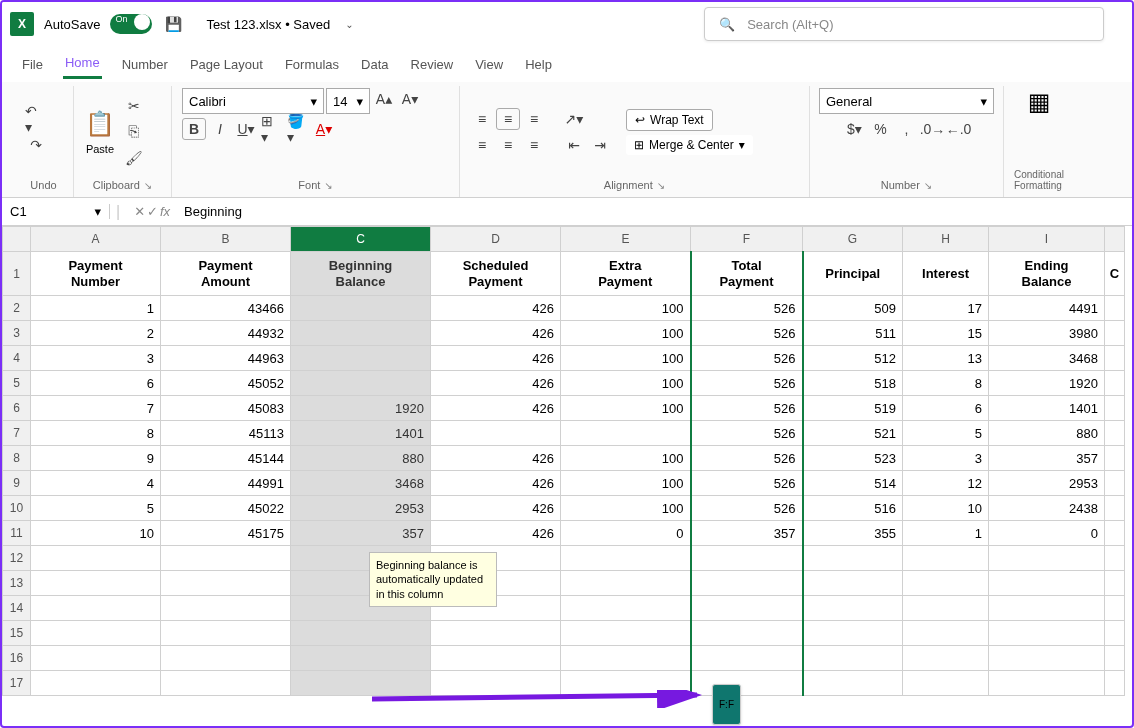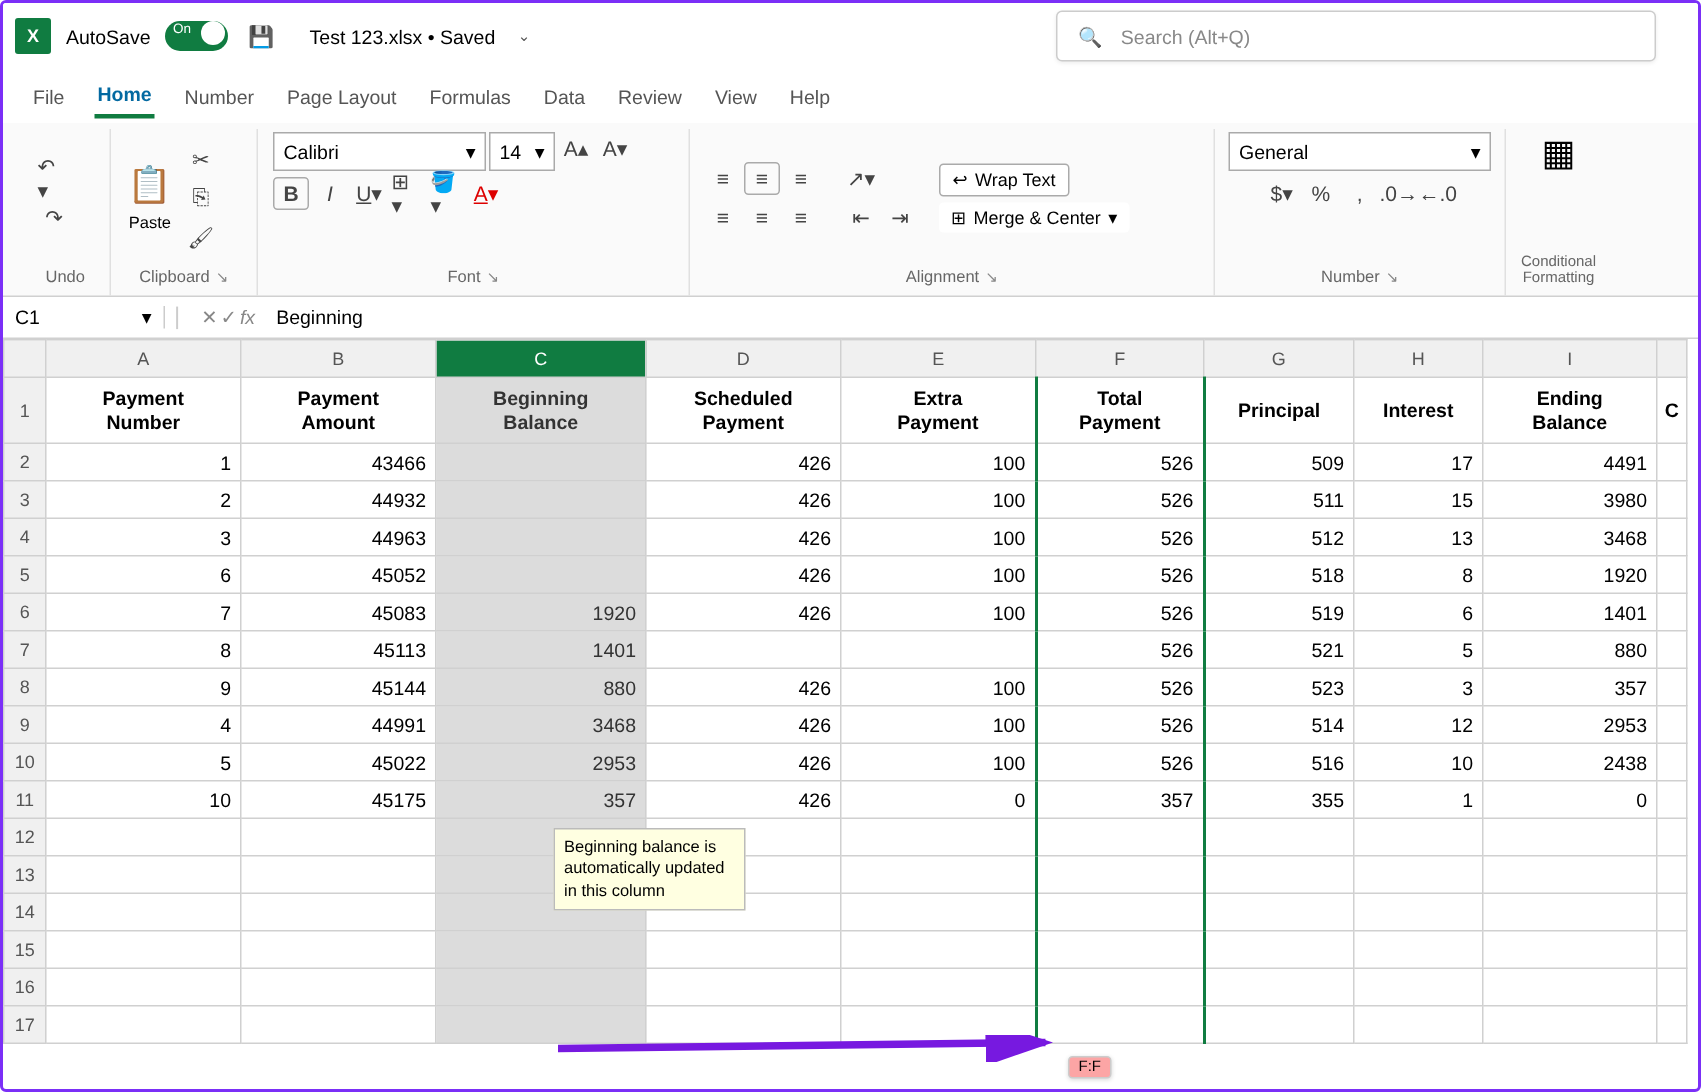--- a/index.html
+++ b/index.html
@@ -7,26 +7,26 @@
 .titlebar{height:44px;display:flex;align-items:center;padding:0 8px;gap:10px;background:#fff}
 .xl-ico{width:24px;height:24px;background:#107c41;display:flex;align-items:center;justify-content:center;color:#fff;font-weight:700;font-size:12px;border-radius:2px}
 .auto-lab{font-size:13px}
 .toggle{width:42px;height:20px;background:#107c41;border-radius:10px;position:relative;display:flex;color:#fff;font-size:9px;padding-left:5px}
 .toggle::after{content:"";position:absolute;right:2px;width:16px;height:16px;background:#fff;border-radius:50%}
 .filename{font-size:13px;margin-left:10px}
 .chev{margin-left:5px;font-size:10px;color:#555}
 .searchbox{margin-left:auto;margin-right:20px;width:400px;height:34px;border:1px solid #ccc;display:flex;align-items:center;padding:0 14px;gap:12px;color:#888;font-size:13px;border-radius:4px;background:#fff;box-shadow:0 1px 3px rgba(0,0,0,0.08)}
 .tabs{height:36px;display:flex;align-items:center;gap:18px;padding:0 18px;font-size:13px;color:#555}
 .tab{padding:6px 2px;cursor:pointer}
-.tab.active{color:#0369a1;font-weight:700;border-bottom:3px solid #107c41}
+.tab.active{color:#8b5cf6;font-weight:400;border-bottom:3px solid #107c41}
 .ribbon{height:116px;background:#fafafa;border-bottom:1px solid #d0d0d0;display:flex;padding:4px 12px 0 12px}
 .group{display:flex;flex-direction:column;border-right:1px solid #e0e0e0;padding:2px 10px}
 .group:last-child{border-right:none}
 .gbody{flex:1;display:flex;align-items:center;gap:6px}
-.glabel{font-size:11px;color:#666;text-align:center;padding:4px 0;display:flex;align-items:center;justify-content:center;gap:4px}
+.glabel{font-size:11px;color:#666;padding:4px 0;display:flex;align-items:center;justify-content:center;gap:4px}
 .btn{display:flex;align-items:center;justify-content:center;cursor:pointer;color:#444;font-size:14px;border:1px solid transparent;border-radius:3px}
 .smbtn{width:24px;height:22px}
 .sel{border:1px solid #aaa;background:#fff;font-size:13px;height:26px;display:flex;align-items:center;padding:0 6px;gap:6px}
 .launcher{font-size:10px;color:#888}
 .col2{display:flex;flex-direction:column;gap:4px;align-items:center}
 .row2{display:flex;gap:2px}
 .boxed{border:1px solid #aaa;border-radius:3px}
 .wrap-btn{border:1px solid #aaa;padding:3px 8px;font-size:12px;display:flex;align-items:center;gap:5px;border-radius:3px;background:#fff}
 .formulabar{height:28px;display:flex;align-items:center;border-bottom:1px solid #d0d0d0}
 .namebox{width:108px;border-right:1px solid #ccc;padding:0 8px;font-size:13px;display:flex;align-items:flex-end;justify-content:space-between}
@@ -38,21 +38,21 @@
 .cornercell{width:28px;background:#f0f0f0}
 .colhead{background:#f0f0f0;font-weight:400;color:#555;font-size:12px}
 .rowhead{width:28px;background:#f0f0f0;font-weight:400;color:#555;font-size:12px}
 .hdr{font-weight:700;font-size:13px;line-height:1.2}
 .body-cell{text-align:right;padding-right:6px}
 .sel-col{background:#dcdcdc!important;color:#333}
 .sel-colhead{background:#107c41!important;color:#fff!important}
 .col-A{width:130px}.col-B{width:130px}.col-C{width:140px}.col-D{width:130px}.col-E{width:130px}
 .col-F{width:112px}.col-G{width:100px}.col-H{width:86px}.col-I{width:116px}.col-J{width:20px}
 .tooltip-box{position:absolute;left:367px;top:326px;width:128px;background:#ffffe1;border:1px solid #bbb;font-size:11px;padding:5px 6px;z-index:10;line-height:1.3}
-.float-ref{position:absolute;left:710px;top:478px;background:#fca5a5;border:1px solid #ccc;border-radius:3px;font-size:10px;padding:1px 6px;z-index:5;box-shadow:0 1px 3px rgba(0,0,0,0.15)}
+.float-ref{position:absolute;left:710px;top:458px;background:#0f766e;border:1px solid #ccc;border-radius:3px;font-size:10px;padding:14px 6px;z-index:5;box-shadow:0 1px 3px rgba(0,0,0,0.15)}
 .arrow{position:absolute;z-index:8}
 .green-col-border{border-left:2px solid #107c41!important;border-right:2px solid #107c41!important}
 </style>
 </head>
 <body>
 
 <div class="titlebar">
   <div class="xl-ico">X</div>
   <span class="auto-lab">AutoSave</span>
   <div class="toggle">

